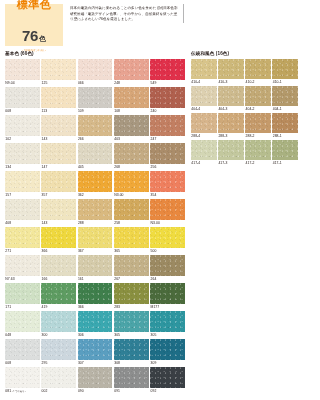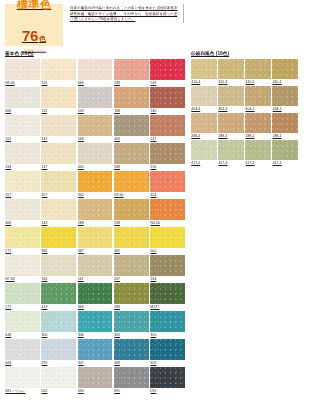--- a/index.html
+++ b/index.html
@@ -4,36 +4,36 @@
 <style>
   html,body{margin:0;padding:0;}
   body{
     width:302px;height:400px;
     background:#ffffff;
     font-family:"Liberation Sans","DejaVu Sans",sans-serif;
     color:#231815;
     overflow:hidden;
     position:relative;
   }
-  .page{position:relative;width:302px;height:316px;box-sizing:border-box;padding:4px 5px 0 5px;text-decoration:underline;}
+  .page{position:relative;width:302px;height:316px;box-sizing:border-box;padding:4px 5px 0 5px;}
 
   
   .header{display:flex;align-items:flex-start;height:44px;margin-bottom:3px;}
   .badge{
     width:58px;height:42px;background:#fce9c0;
     display:flex;flex-direction:column;align-items:center;justify-content:center;
     flex:0 0 auto;
   }
   .badge-title{
     font-size:11px;font-weight:bold;color:#ef8200;letter-spacing:0.5px;
     line-height:12px;
   }
   .badge-num{
     display:flex;align-items:baseline;
-    color:#c2410c;line-height:14px;margin-top:19px;
+    color:#404040;line-height:14px;margin-top:19px;
   }
   .badge-num .n{font-size:15px;font-weight:bold;letter-spacing:-0.3px;}
   .badge-num .u{font-size:7px;font-weight:bold;margin-left:1px;}
   .badge-note{font-size:2.6px;color:#ef8200;margin-top:2px;letter-spacing:0.1px;transform:scale(0.9);}
 
   .lead{
     margin-left:7px;padding-left:0;
     border-right:0.6px solid #b5b5b6;
     padding-right:5px;
     width:108px;

